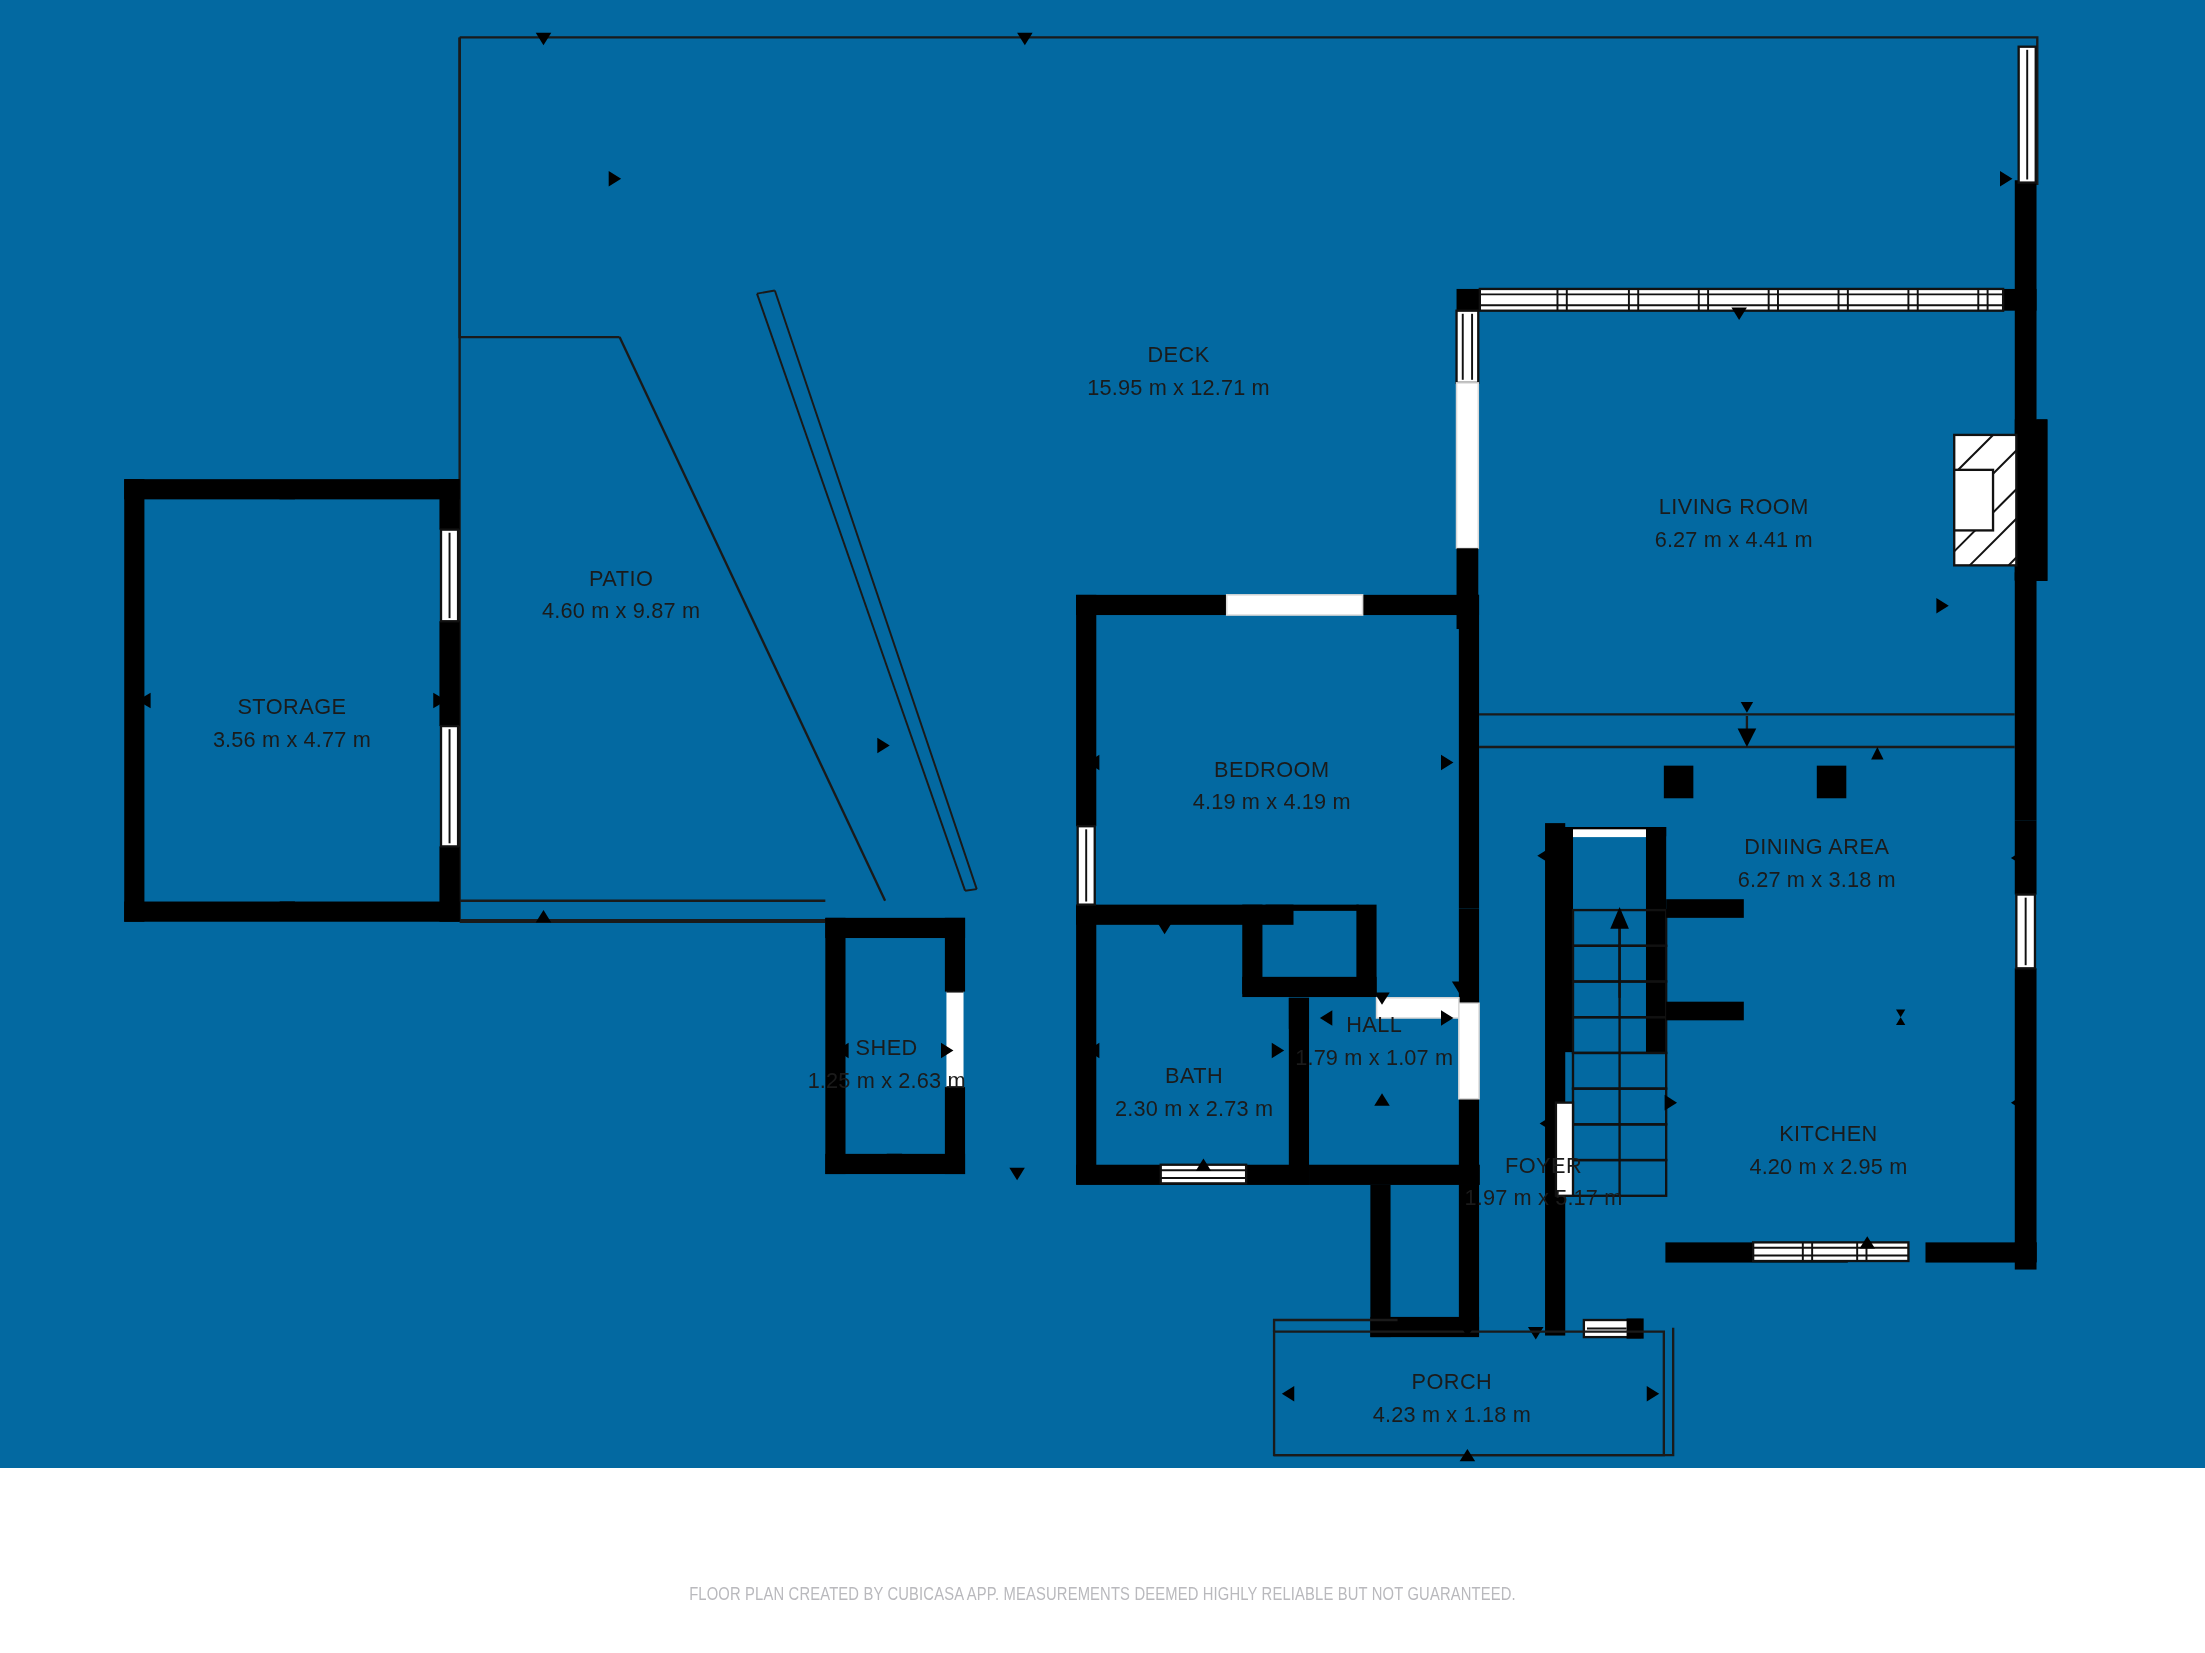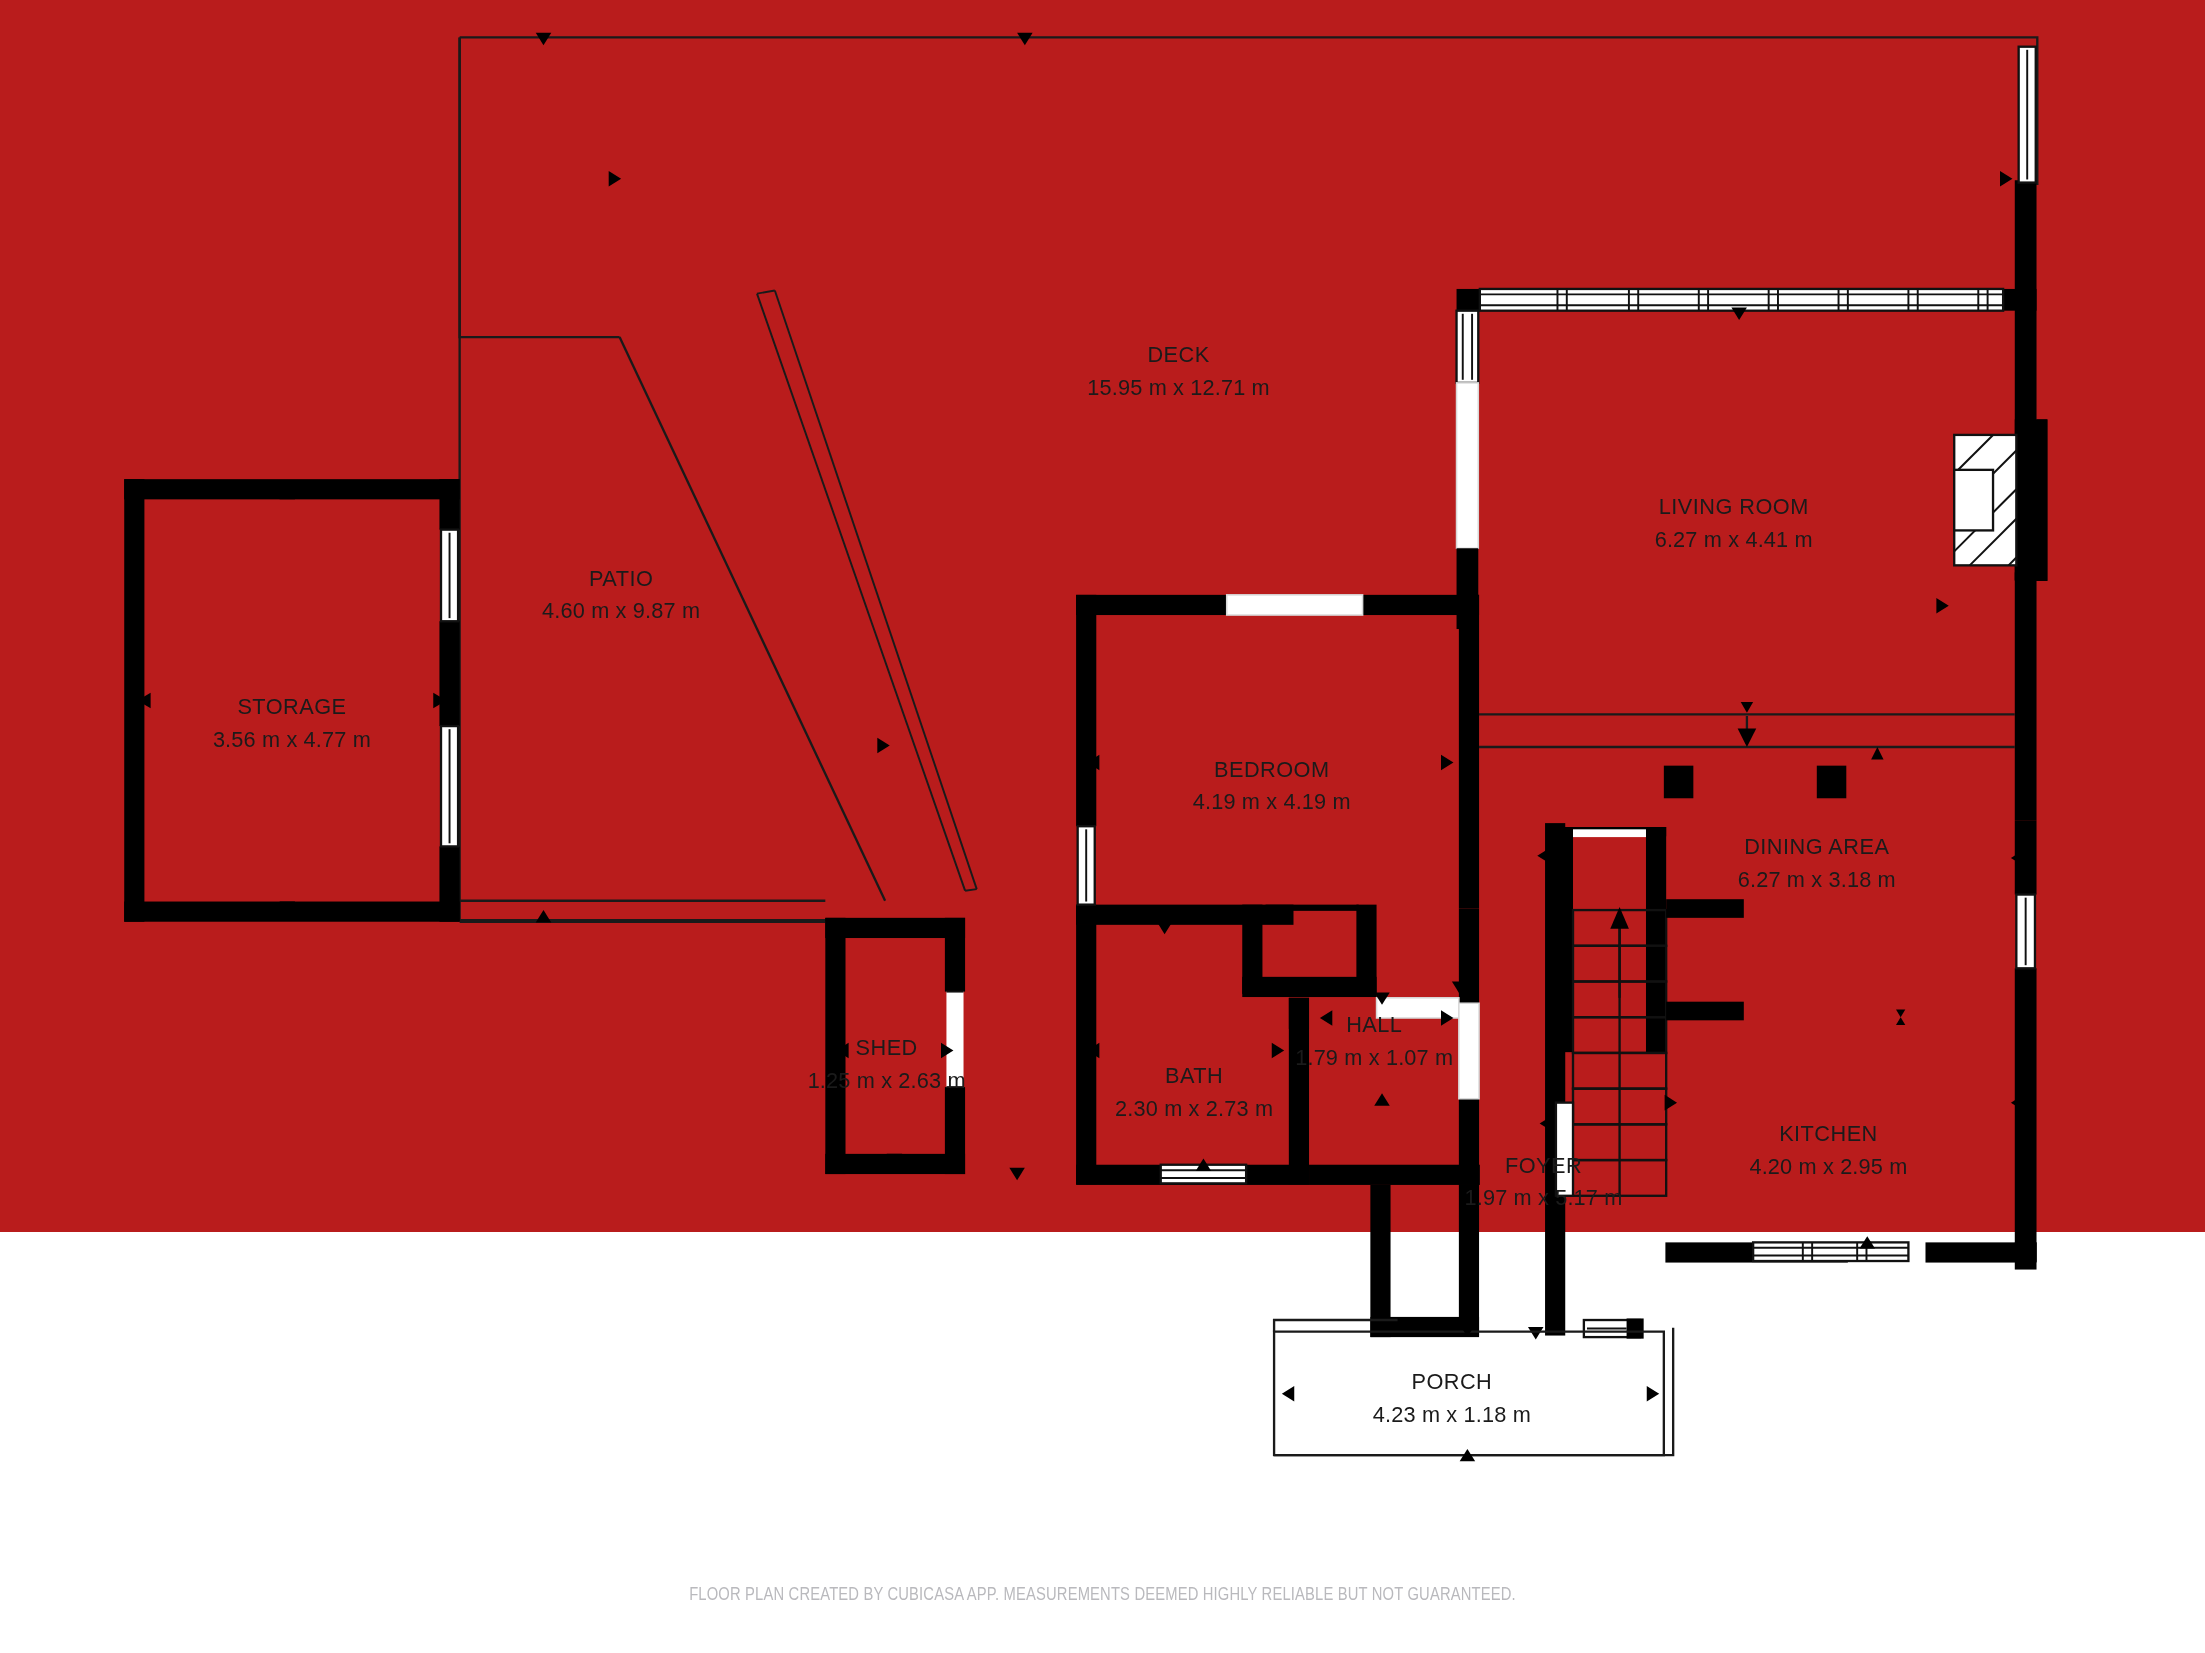--- a/index.html
+++ b/index.html
@@ -11,22 +11,22 @@
     width: 2205px;
     height: 1654px;
     font-family: "Liberation Sans", sans-serif;
     overflow: hidden;
     position: relative;
   }
   #floorplan-root {
     position: absolute;
     inset: 0;
     width: 2205px;
-    height: 1232px;
-    background: #b91c1c;
+    height: 1468px;
+    background: #0369a1;
   }
   svg.plan {
     display: block;
     width: 2205px;
     height: 1654px;
   }
   .wall        { fill: #000000; }
   .thinline    { fill: none; stroke: #1a1a1a; stroke-width: 3; }
   .thinline2   { fill: none; stroke: #1a1a1a; stroke-width: 2.5; }
   .openingfill { fill: #ffffff; }

